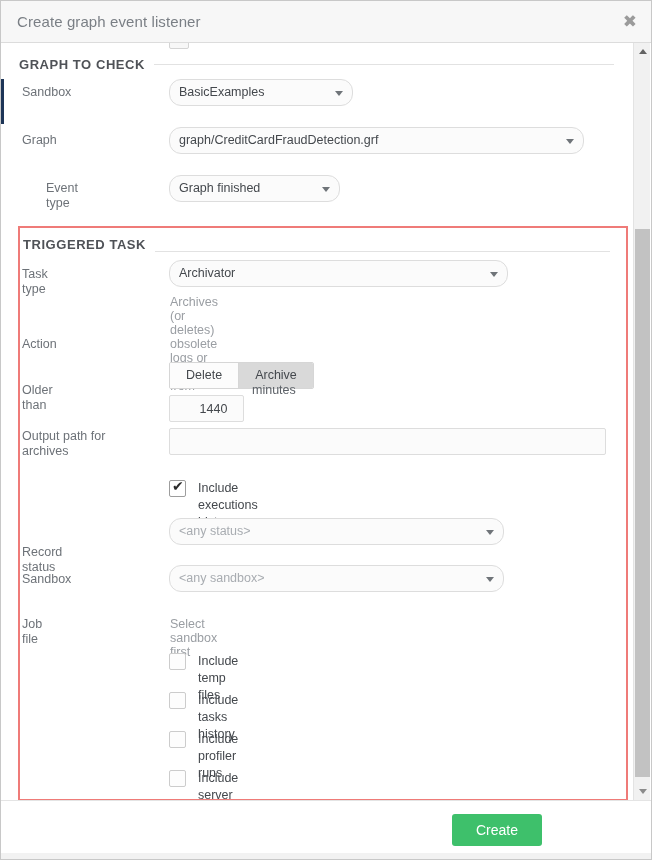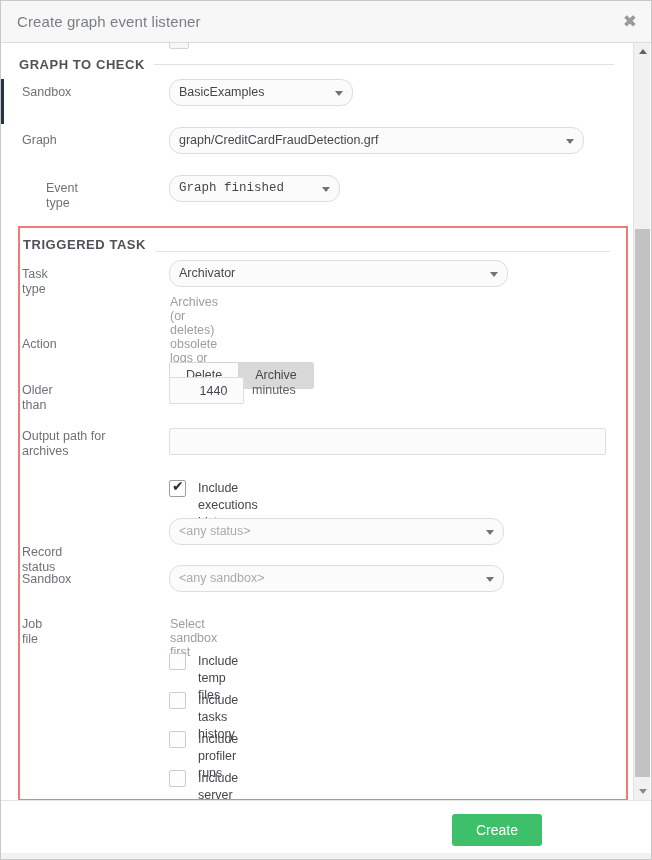--- a/index.html
+++ b/index.html
@@ -301,21 +301,21 @@
     <div class="row">
       <div class="f-label" style="left:21px; top:90px;">Graph</div>
       <div class="select" style="left:168px; top:84px; width:415px;">
         <span>graph/CreditCardFraudDetection.grf</span>
         <span class="caret"></span>
       </div>
     </div>
 
     <div class="row">
       <div class="f-label" style="left:21px; top:138px;margin-left:24px;">Event type</div>
-      <div class="select" style="left:168px; top:132px; width:171px;font-family:Liberation Mono, monospace;">
+      <div class="select" style="left:168px; top:132px; width:171px;">
         <span>Graph finished</span>
         <span class="caret"></span>
       </div>
     </div>
 
     <div class="highlight"></div>
 
     <div class="section-legend" style="left:22px; top:194px; width:587px;align-items:flex-end;">
       <span class="lbl">TRIGGERED TASK</span>
       <span class="rule"></span>
@@ -333,21 +333,21 @@
     <div class="row">
       <div class="f-label" style="left:21px; top:294px;">Action</div>
       <div class="btngroup" style="left:168px; top:287px;margin-top:32px;">
         <div class="seg">Delete</div>
         <div class="seg active">Archive</div>
       </div>
     </div>
 
     <div class="row">
       <div class="f-label" style="left:21px; top:340px;">Older than</div>
-      <input class="textinput" style="left: 168px; top: 334px; width: 75px; text-align: center; padding-left: 16px;" value="1440">
+      <input class="textinput" style="left: 168px; top: 352px; width: 75px; text-align: center; padding-left: 16px;" value="1440">
       <div class="unit" style="left:251px; top:340px;">minutes</div>
     </div>
 
     <div class="row">
       <div class="f-label" style="left:21px; top:386px; width:130px;">Output path for archives</div>
       <input class="textinput" style="left: 168px; top: 385px; width: 437px;" placeholder="">
     </div>
 
     <div class="cbrow">
       <div class="cbox checked" style="left:168px; top:437px;">

